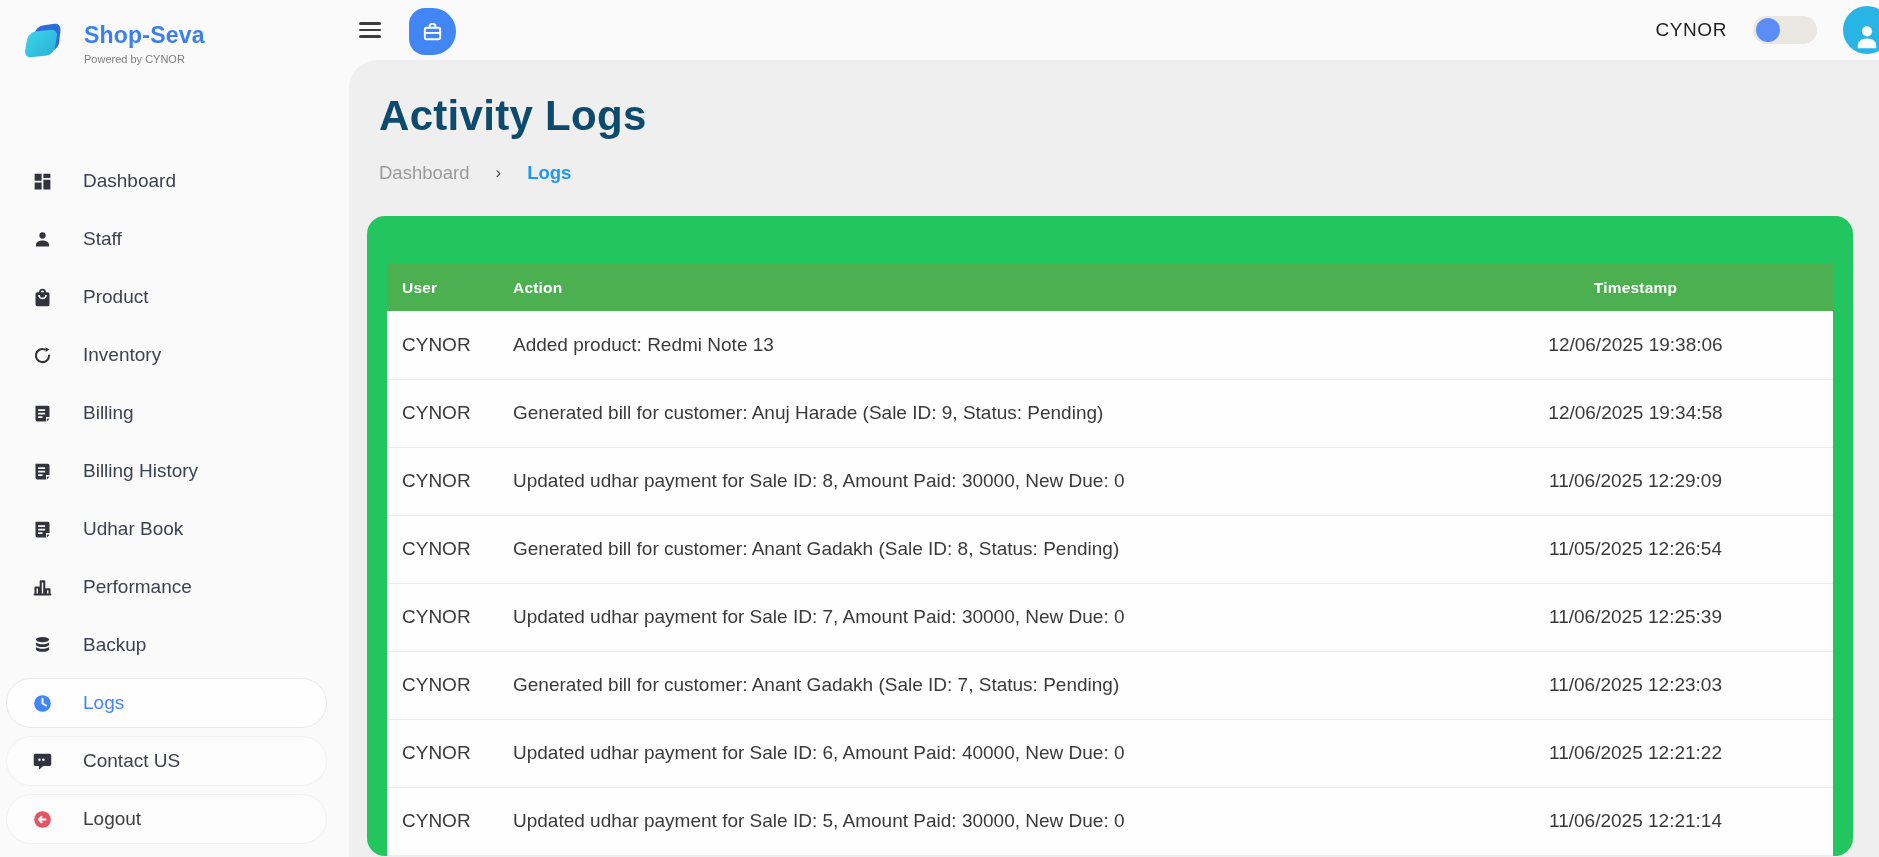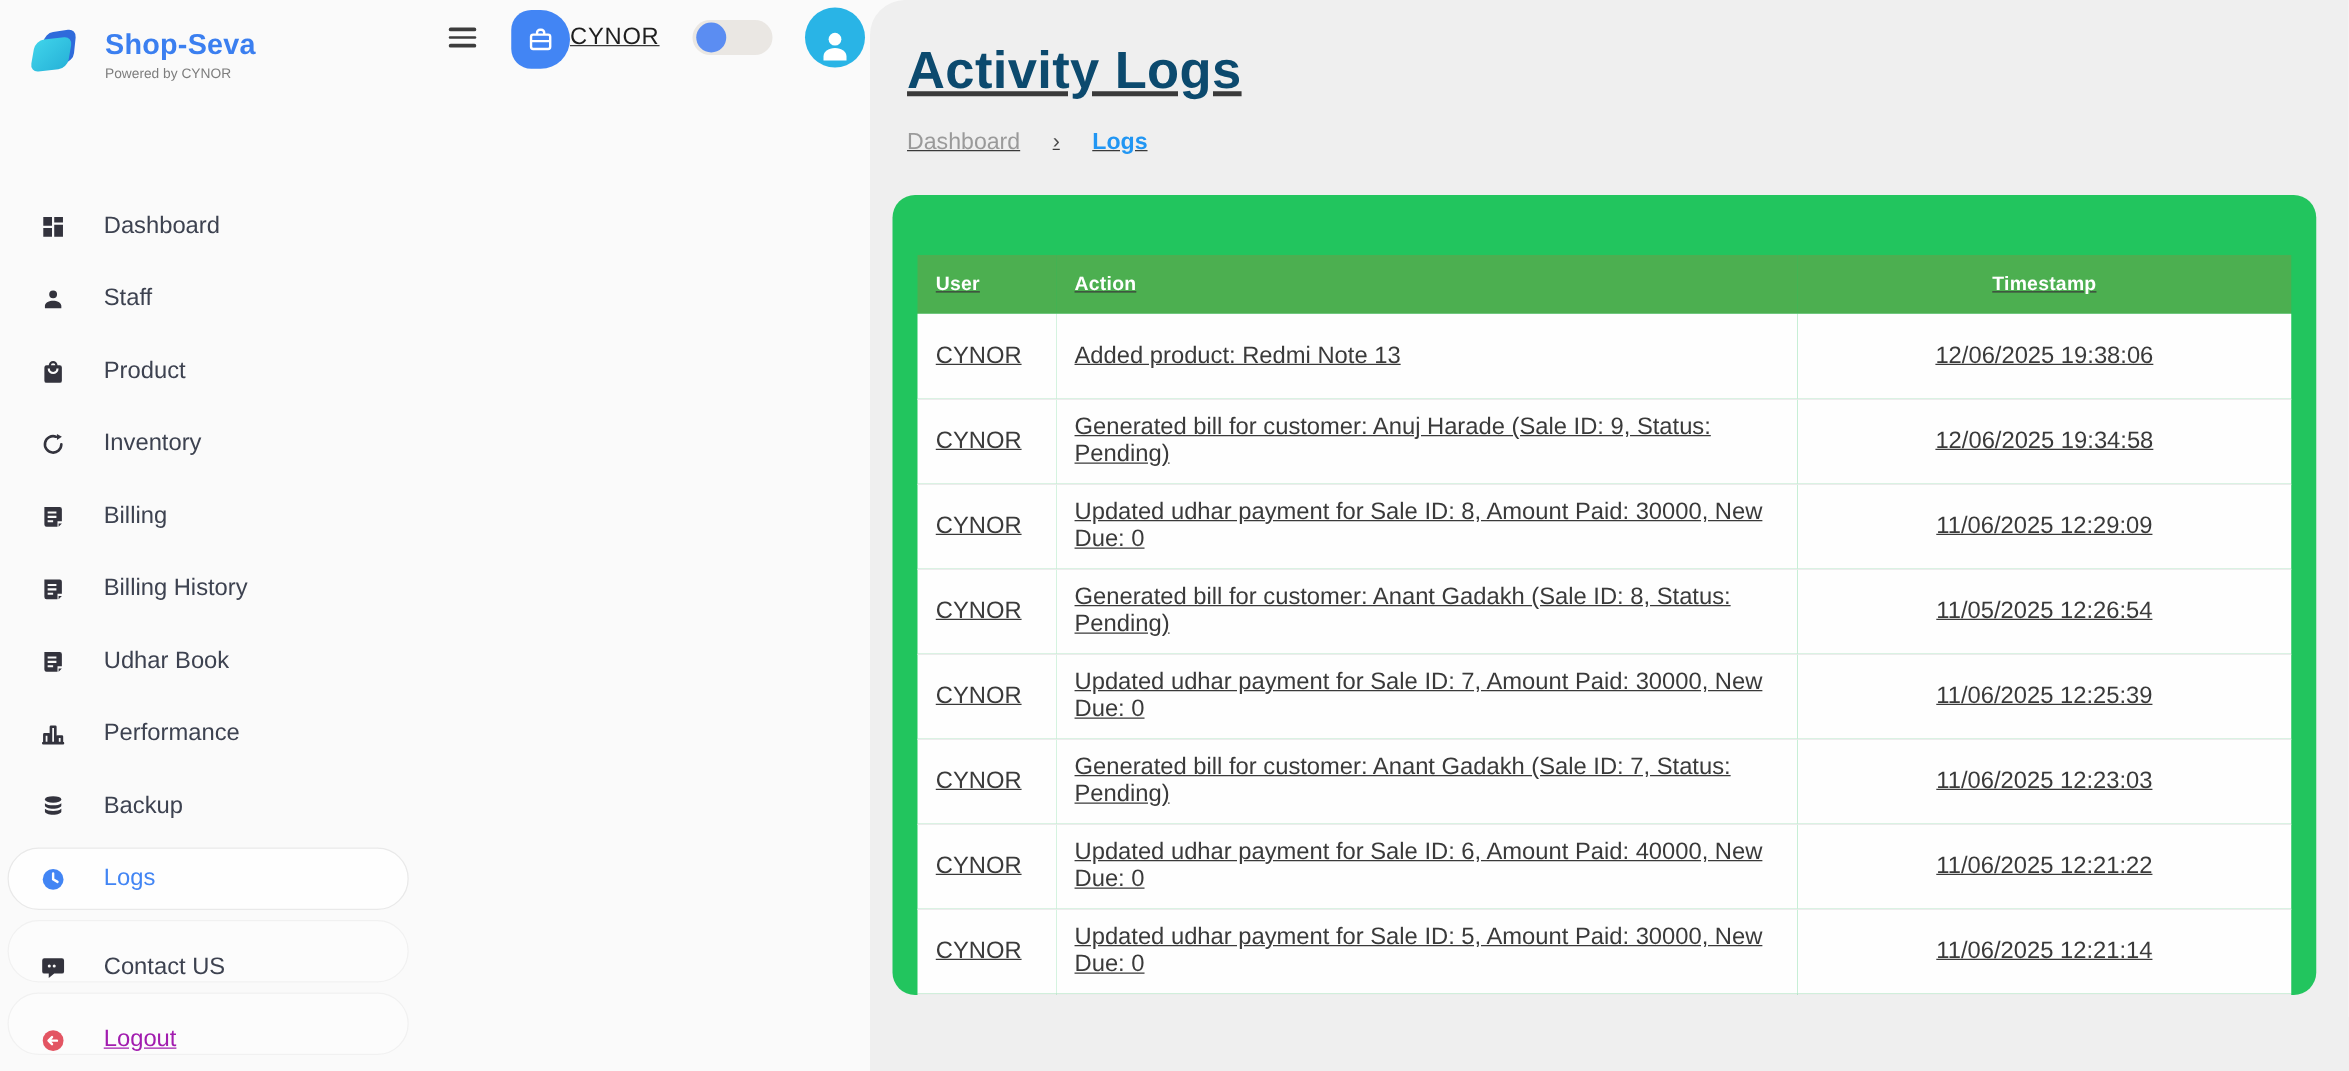--- a/index.html
+++ b/index.html
@@ -24,25 +24,25 @@
 
   nav.menu { margin-top:84px; display:flex; flex-direction:column; gap:8px; }
   .menu-item { display:flex; align-items:center; gap:30px; height:50px;
     padding-left:24px; border-radius:28px; border:1.5px solid transparent;
     font-size:19px; font-weight:500; color:#3d4250; cursor:pointer; }
   .menu-item .mi { width:22px; height:22px; display:flex; align-items:center; justify-content:center; flex-shrink:0; }
   .menu-item svg { width:21px; height:21px; }
   .mi-fill { fill:#33333d; }
   .mi-stroke { fill:none; stroke:#33333d; stroke-width:2.4; stroke-linecap:round; stroke-linejoin:round; }
   .menu-item.active { background:#fefefe; border-color:#e9e9e9; color:#4285f4; }
-  .menu-item.soft { border-color:#f1f1f1; background:#fcfcfc;align-items:flex-end; }
-  .menu-item.danger { color:#a21caf;text-decoration:underline; }
+  .menu-item.soft { border-color:#f1f1f1; background:#fcfcfc; }
+  .menu-item.danger { color:#404040; }
 
   
-  .main { flex:1; display:flex; flex-direction:row; min-width:0;text-decoration:underline; }
+  .main { flex:1; display:flex; flex-direction:column; min-width:0; }
   .topbar { height:60px; display:flex; align-items:center; padding-left:26px; background:#fafafa; }
   .hamburger { display:flex; flex-direction:column; gap:4px; width:22px; cursor:pointer; margin-right:28px; }
   .hamburger span { display:block; height:2.6px; background:#3c3c3c; border-radius:2px; }
   .app-badge { width:47px; height:47px; background:#4285f4; margin-top:2px;
     border-radius:34% 50% 50% 34%; display:flex; align-items:center; justify-content:center; cursor:pointer; }
   .app-badge svg { width:23px; height:23px; }
   .topbar-right { margin-left:auto; display:flex; align-items:center; gap:26px; }
   .username { font-size:19px; font-weight:500; letter-spacing:.6px; color:#1f1f1f; }
   .toggle { width:64px; height:28px; background:#eae7e3; border-radius:15px; position:relative; cursor:pointer; }
   .toggle .knob { position:absolute; top:2px; left:3px; width:24px; height:24px;

